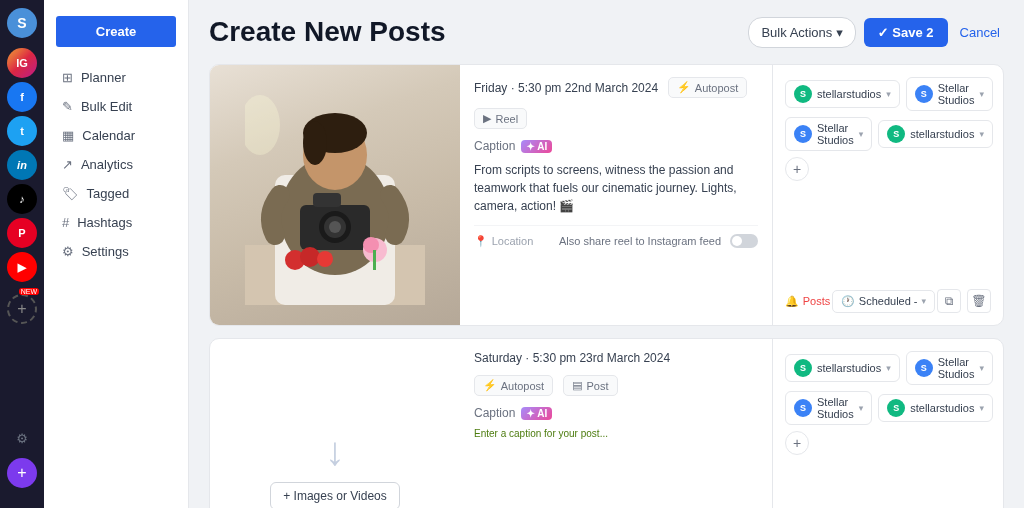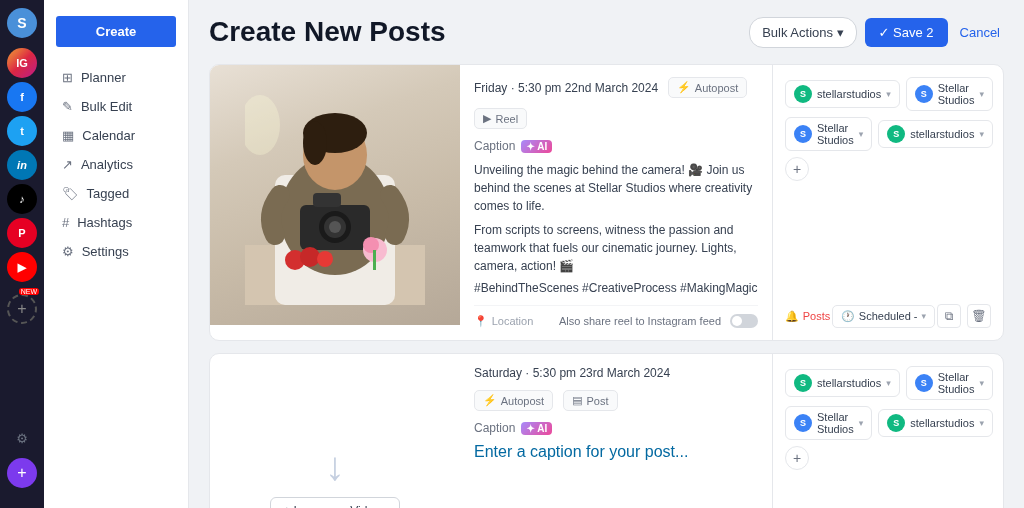--- a/index.html
+++ b/index.html
@@ -108,21 +108,21 @@
       gap: 4px;
       color: #374151;
     }
     .save-btn {
       background: #2563eb;
       color: white;
       border: none;
       border-radius: 6px;
       padding: 7px 14px;
       font-size: 13px;
-      font-weight: 400;
+      font-weight: 700;
       cursor: pointer;
       display: flex;
       align-items: center;
       gap: 4px;
     }
     .cancel-btn {
       background: transparent;
       border: none;
       color: #2563eb;
       font-size: 13px;
@@ -248,22 +248,22 @@
     }
     .toggle::after {
       content: '';
       position: absolute;
       top: 2px; left: 2px;
       width: 10px; height: 10px;
       background: white;
       border-radius: 50%;
     }
     .caption-placeholder {
-      font-size: 16px;
-      color: #0369a1;
+      font-size: 10px;
+      color: #4d7c0f;
     }
 
     
     .post-sidebar {
       width: 230px;
       flex-shrink: 0;
       padding: 12px;
       display: flex;
       flex-direction: column;
       gap: 6px;
@@ -510,23 +510,21 @@
           <span>Reel</span>
         </span>
       </div>
       <div class="caption-row">
         <span>Caption</span>
         <span class="ai-badge">
           <span>✦</span>
           <span>AI</span>
         </span>
       </div>
-      <p class="post-caption-text">Unveiling the magic behind the camera! 🎥 Join us behind the scenes at Stellar Studios where creativity comes to life.</p>
       <p class="post-caption-text">From scripts to screens, witness the passion and teamwork that fuels our cinematic journey. Lights, camera, action! 🎬</p>
-      <p class="post-hashtags">#BehindTheScenes #CreativeProcess #MakingMagic</p>
       <div class="location-row">
         <div class="location-label">
           <span>📍</span>
           <span>Location</span>
         </div>
         <div class="share-toggle-row">
           <span>Also share reel to Instagram feed</span>
           <div class="toggle"></div>
         </div>
       </div>

